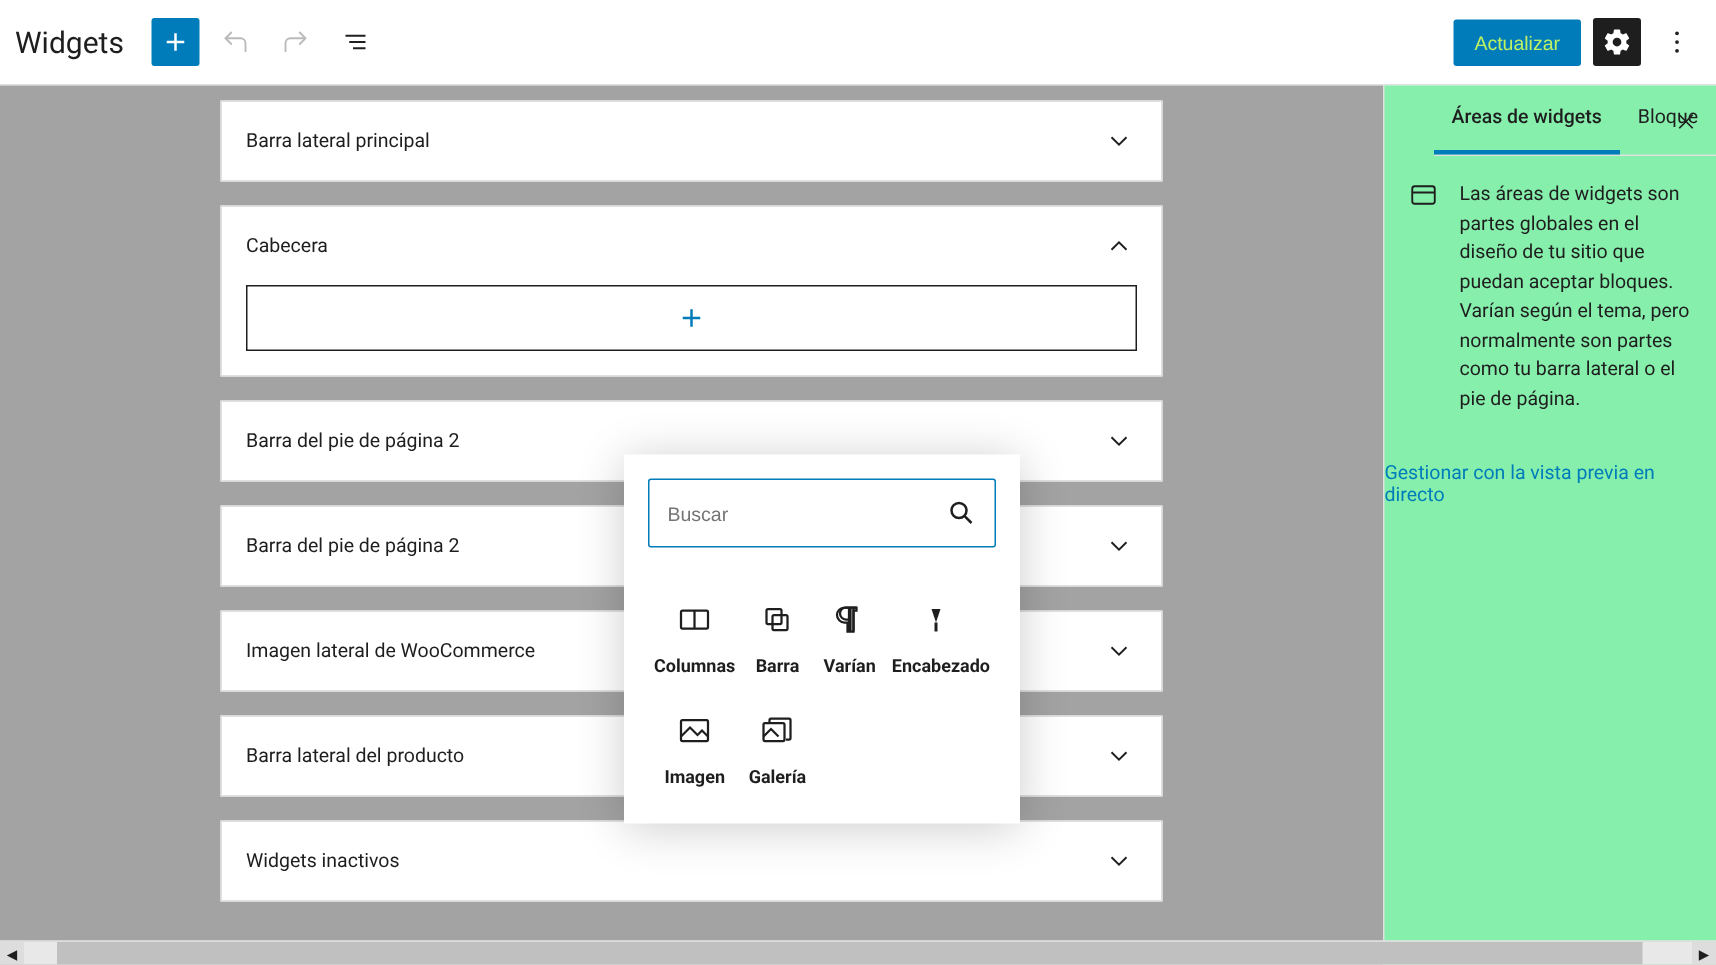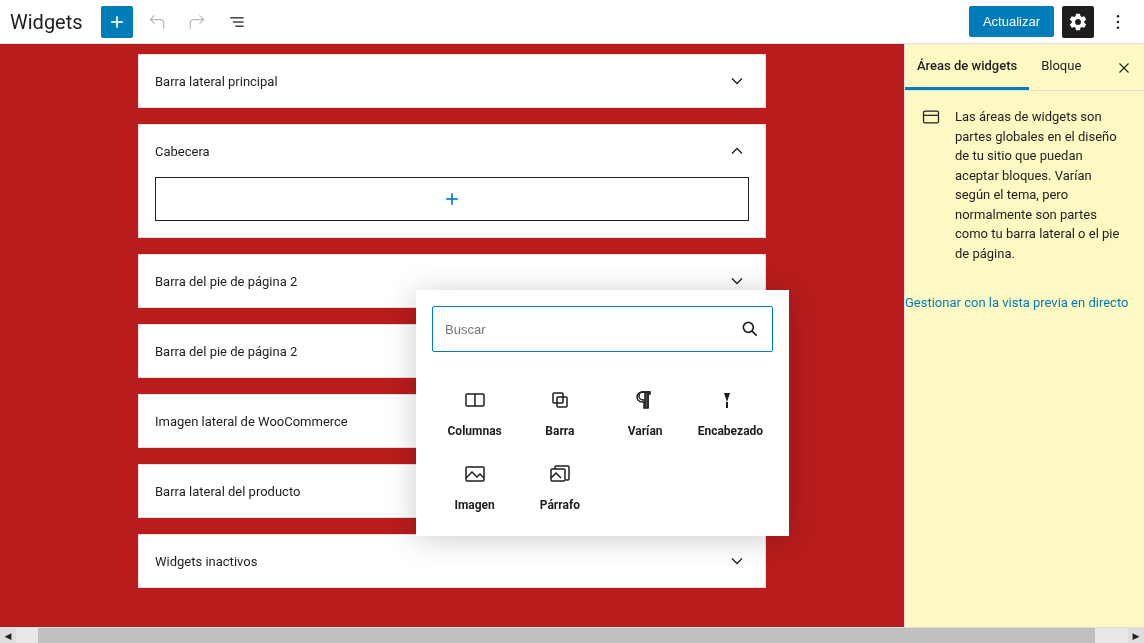--- a/index.html
+++ b/index.html
@@ -1,44 +1,44 @@
 <!DOCTYPE html>
 <html><head>
 <meta charset="utf-8">
 <style>
 * { box-sizing: border-box; margin: 0; padding: 0; }
 body { font-family: -apple-system, BlinkMacSystemFont, "Segoe UI", Roboto, sans-serif; font-size: 13px; color: #1e1e1e; background: #fff; width: 1144px; height: 643px; overflow: hidden; position: relative; }
 
 
-.toolbar { height: 44px; border-bottom: 1px solid #e0e0e0; display: flex; padding: 0 10px; justify-content: space-between; }
+.toolbar { height: 57px; border-bottom: 1px solid #e0e0e0; display: flex; padding: 0 10px; justify-content: space-between; }
 .toolbar-left { display: flex; align-items: center; gap: 8px; }
 .toolbar-title { font-size: 20px; font-weight: 400; margin-right: 10px; }
 .btn-icon { width: 32px; height: 32px; display: flex; align-items: center; justify-content: center; border: none; background: transparent; cursor: pointer; border-radius: 2px; }
 .btn-add { background: #007cba; color: #fff; }
 .btn-disabled { opacity: 0.3; cursor: default; }
 .toolbar-right { display: flex; align-items: center; gap: 8px; }
-.btn-primary { background: #007cba; color: #ffffff; border: none; padding: 8px 14px; border-radius: 2px; font-size: 13px; cursor: pointer; }
+.btn-primary { background: #007cba; color: #bef264; border: none; padding: 8px 14px; border-radius: 2px; font-size: 13px; cursor: pointer; }
 .btn-settings { background: #1e1e1e; color: #fff; }
 
 
 .main { display: flex; height: calc(100% - 57px); }
-.editor { flex: 1; background: #b91c1c; overflow-y: auto; padding: 10px 0 20px; position: relative; }
-.sidebar { width: 240px; border-left: 1px solid #e0e0e0; background: #fef9c3; display: flex; flex-direction: column; }
+.editor { flex: 1; background: #a3a3a3; overflow-y: auto; padding: 10px 0 20px; position: relative; }
+.sidebar { width: 222px; border-left: 1px solid #e0e0e0; background: #86efac; display: flex; flex-direction: column; align-items: flex-end; }
 
 
 .area-list { width: 628px; margin: 0 auto; }
 .area { background: #fff; border: 1px solid #e0e0e0; margin-bottom: 16px; }
 .area-header { display: flex; align-items: center; justify-content: space-between; padding: 14px 16px; cursor: pointer; }
 .area-title { font-size: 13px; }
 .chevron { width: 24px; height: 24px; display: flex; align-items: center; justify-content: center; }
 .area-body { padding: 0 16px 16px; }
 .add-block-btn { width: 100%; height: 44px; border: 1px solid #1e1e1e; background: #fff; display: flex; align-items: center; justify-content: center; cursor: pointer; }
 
 
-.inserter { position: absolute; top: 246px; left: 416px; width: 373px; background: #fff; box-shadow: 0 3px 30px rgba(0,0,0,0.2); z-index: 10; }
+.inserter { position: absolute; top: 246px; left: 416px; width: 264px; background: #fff; box-shadow: 0 3px 30px rgba(0,0,0,0.2); z-index: 10; }
 .inserter-search { padding: 16px; }
 .search-box { border: 1.5px solid #007cba; border-radius: 2px; display: flex; align-items: center; padding: 0 12px; height: 46px; }
 .search-input { flex: 1; border: none; outline: none; font-size: 13px; }
 .inserter-grid { display: grid; grid-template-columns: repeat(4, 1fr); padding: 8px 16px 12px; font-weight: bold; }
 .block-opt { display: flex; flex-direction: column; align-items: center; padding: 12px 4px; cursor: pointer; gap: 12px; }
 .block-opt-icon { width: 24px; height: 24px; display: flex; align-items: center; justify-content: center; }
 .block-opt-label { font-size: 12px; text-align: center; }
 .inserter-footer { background: #1e1e1e; color: #fff; text-align: center; padding: 14px; cursor: pointer; font-size: 13px; }
 
 
@@ -259,21 +259,21 @@
           <span class="block-opt-label">Imagen</span>
         </div>
         <div class="block-opt">
           <span class="block-opt-icon">
               <svg width="24" height="24" viewBox="0 0 24 24" fill="none" stroke="#1e1e1e" stroke-width="1.5">
                 <rect x="3" y="7" width="14" height="12" rx="1"></rect>
                 <path d="M7 7V5a1 1 0 011-1h12a1 1 0 011 1v12a1 1 0 01-1 1h-2"></path>
                 <polyline points="3 16 8 11 13 16"></polyline>
               </svg>
             </span>
-          <span class="block-opt-label">Párrafo</span>
+          <span class="block-opt-label">Galería</span>
         </div>
       </div>
     </div>
   </div>
 
   <div class="sidebar">
     <div class="sidebar-tabs">
       <div class="sidebar-tab active">Áreas de widgets</div>
       <div class="sidebar-tab">Bloque</div>
       <div class="sidebar-close">

